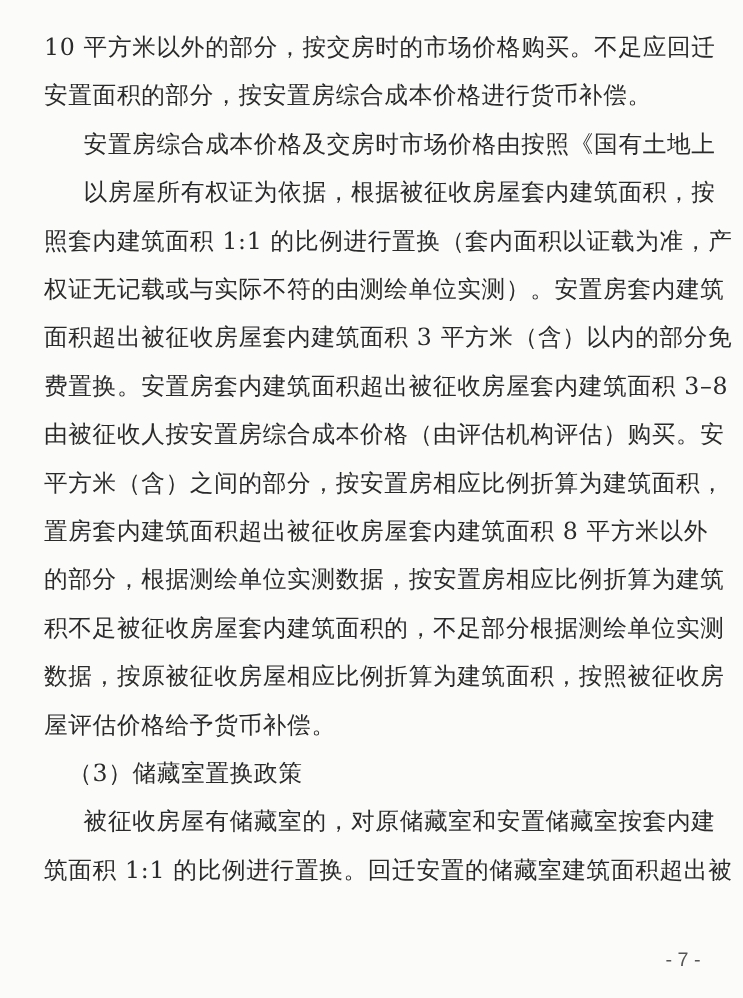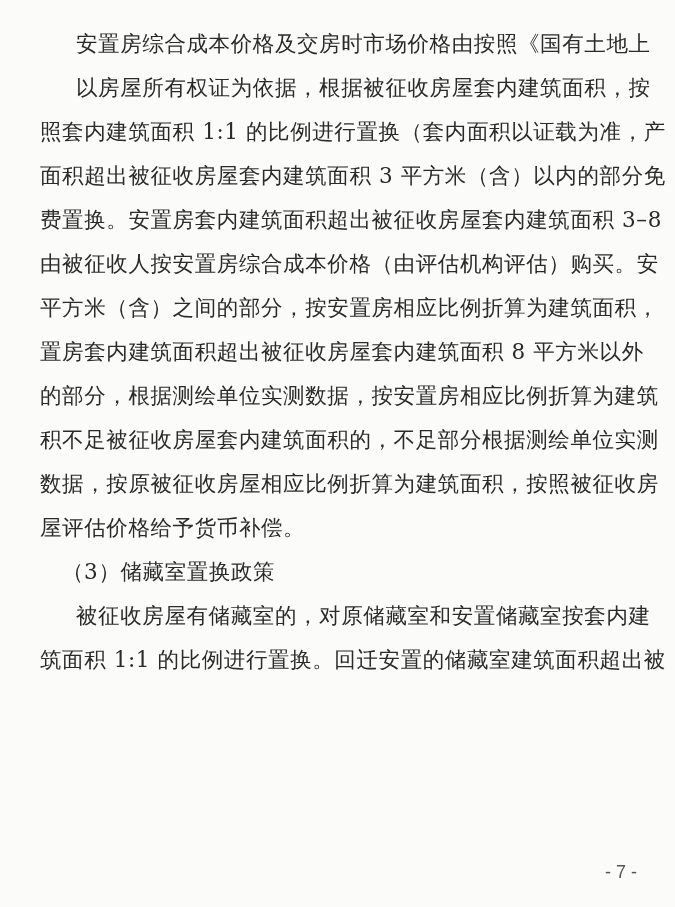--- a/index.html
+++ b/index.html
@@ -47,29 +47,34 @@
       font-size: 18px;
       color: #555;
       font-family: "Liberation Sans", sans-serif;
     }
   </style>
 </head>
 <body>
 
 <div class="page">
 
+  <div>
+    <div class="line">10 平方米以外的部分，按交房时的市场价格购买。不足应回迁</div>
+    <div class="line last">安置面积的部分，按安置房综合成本价格进行货币补偿。</div>
+  </div>
 
   <div>
     <div class="line indent">安置房综合成本价格及交房时市场价格由按照《国有土地上</div>
   </div>
 
 
   <div>
     <div class="line indent">以房屋所有权证为依据，根据被征收房屋套内建筑面积，按</div>
     <div class="line">照套内建筑面积 1:1 的比例进行置换（套内面积以证载为准，产</div>
+    <div class="line">权证无记载或与实际不符的由测绘单位实测）。安置房套内建筑</div>
     <div class="line">面积超出被征收房屋套内建筑面积 3 平方米（含）以内的部分免</div>
     <div class="line">费置换。安置房套内建筑面积超出被征收房屋套内建筑面积 3–8</div>
     <div class="line">由被征收人按安置房综合成本价格（由评估机构评估）购买。安</div>
     <div class="line">平方米（含）之间的部分，按安置房相应比例折算为建筑面积，</div>
     <div class="line">置房套内建筑面积超出被征收房屋套内建筑面积 8 平方米以外</div>
     <div class="line">的部分，根据测绘单位实测数据，按安置房相应比例折算为建筑</div>
     <div class="line">积不足被征收房屋套内建筑面积的，不足部分根据测绘单位实测</div>
     <div class="line">数据，按原被征收房屋相应比例折算为建筑面积，按照被征收房</div>
     <div class="line last">屋评估价格给予货币补偿。</div>
   </div>

